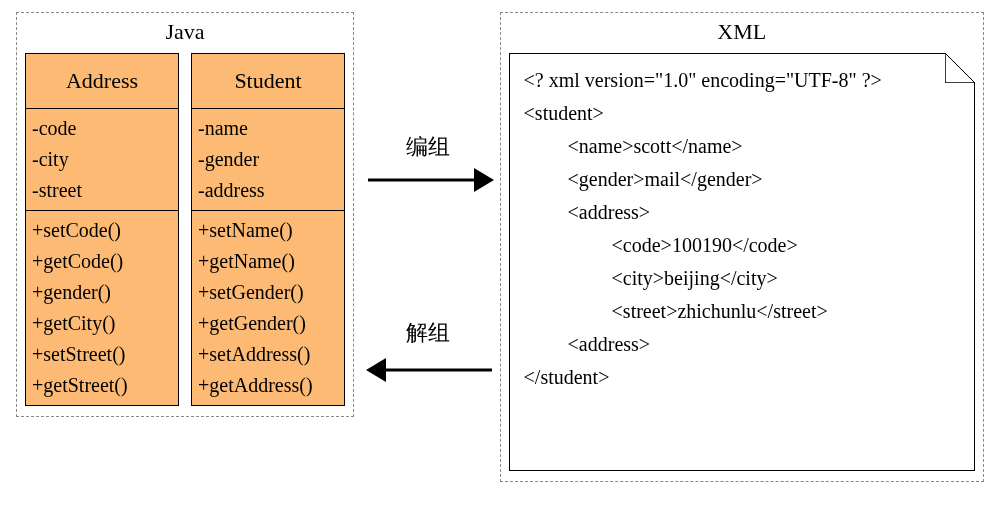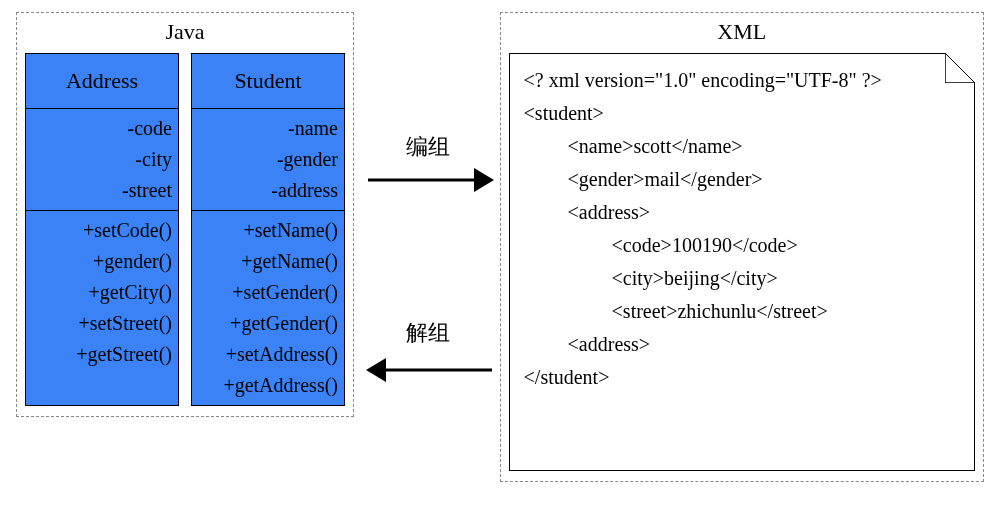--- a/index.html
+++ b/index.html
@@ -34,28 +34,27 @@
   .java-panel {
     width: 340px;
   }
   .uml-row {
     display: flex;
     gap: 12px;
   }
   .uml {
     border: 1px solid #000;
     width: 154px;
-    background: #3b82f6;
+    background: #fdba74;
   }
   .uml .compartment {
     padding: 4px 6px;
     font-size: 20px;
     line-height: 1.55;
     border-bottom: 1px solid #000;
-    text-align: right;
   }
   .uml .compartment:last-child {
     border-bottom: none;
   }
   .uml .name {
     text-align: center;
     font-size: 22px;
     padding: 10px 4px;
   }
   .arrows {
@@ -114,20 +113,21 @@
 
       <div class="uml">
         <div class="compartment name">Address</div>
         <div class="compartment">
           <div>-code</div>
           <div>-city</div>
           <div>-street</div>
         </div>
         <div class="compartment">
           <div>+setCode()</div>
+          <div>+getCode()</div>
           <div>+gender()</div>
           <div>+getCity()</div>
           <div>+setStreet()</div>
           <div>+getStreet()</div>
         </div>
       </div>
 
       <div class="uml">
         <div class="compartment name">Student</div>
         <div class="compartment">

